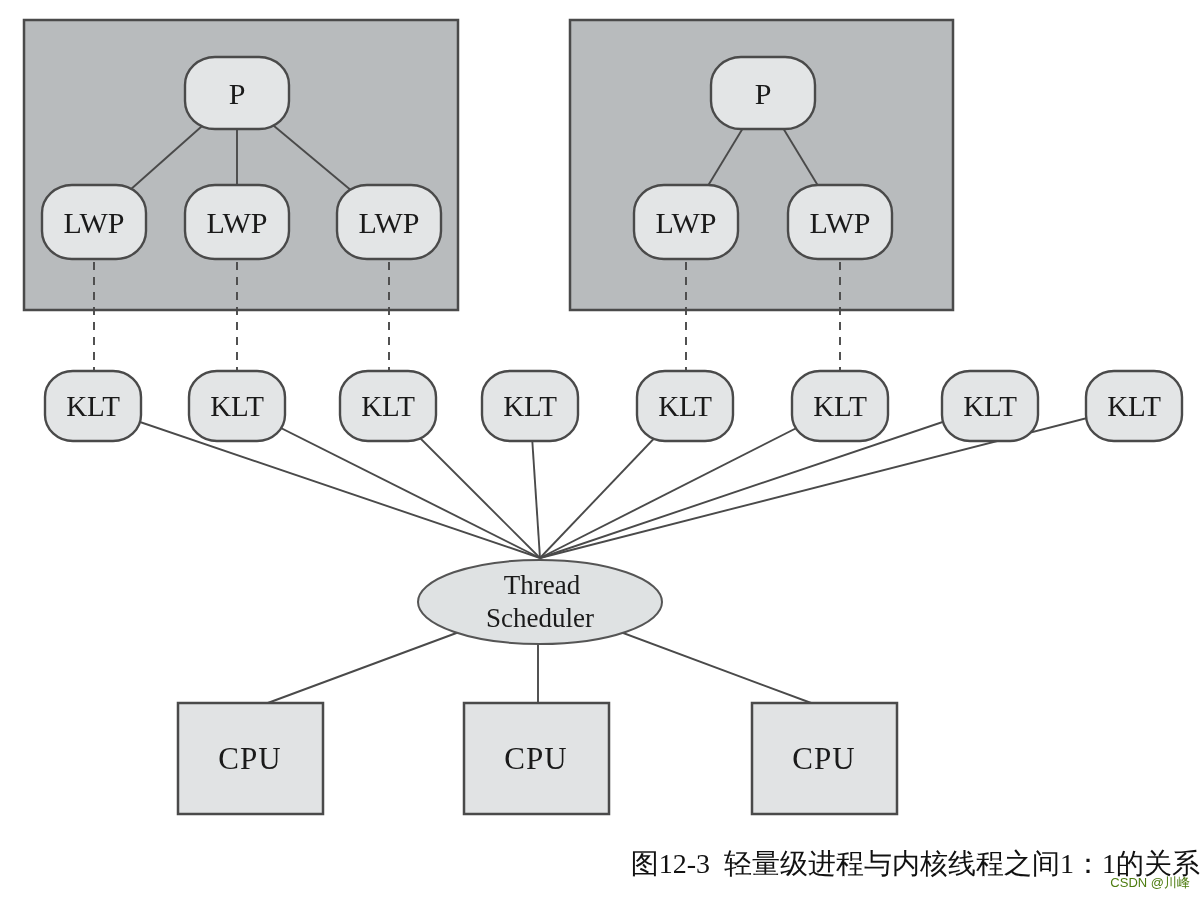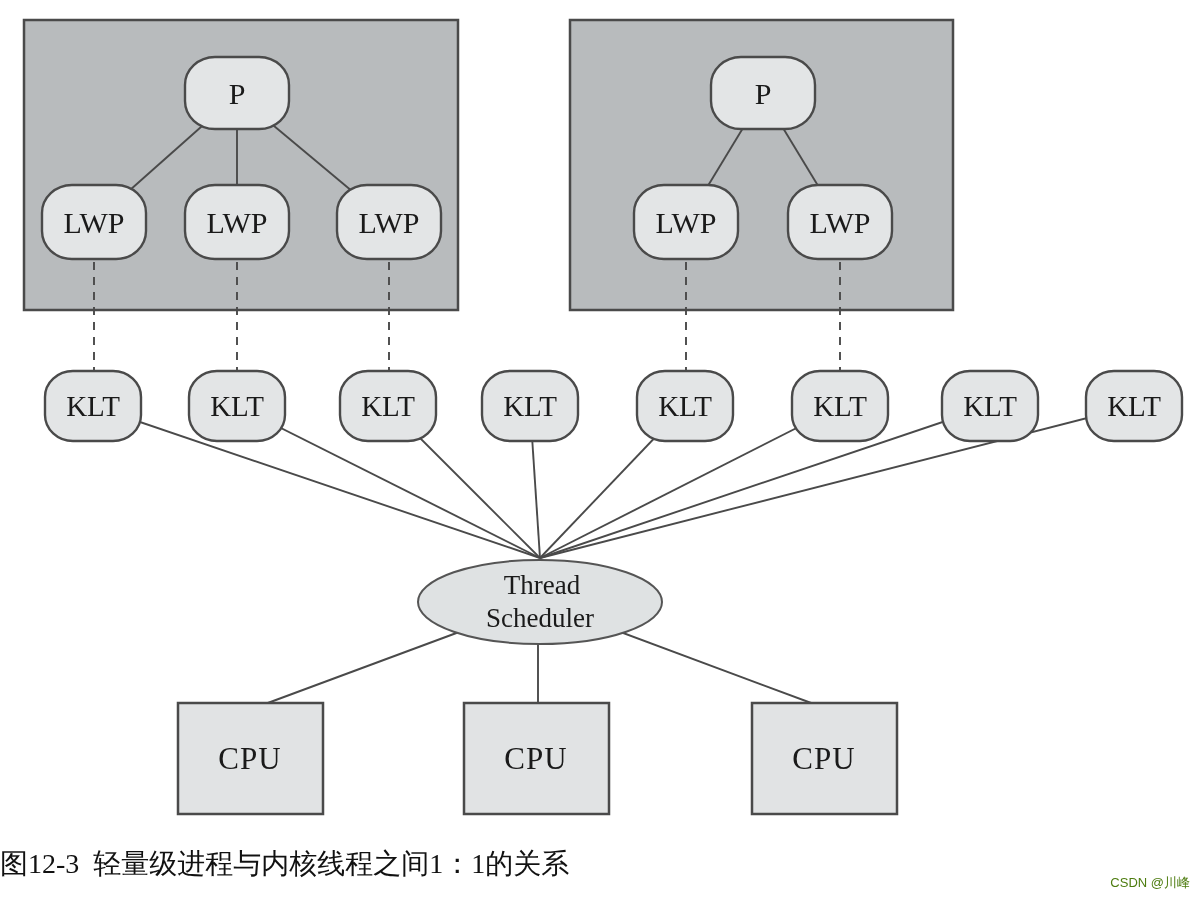--- a/index.html
+++ b/index.html
@@ -21,21 +21,21 @@
   .node-label {
     font-family:"Liberation Serif","DejaVu Serif",serif;
     fill:#1a1a1a; text-anchor:middle; font-size:30px;
   }
   .klt-label   { font-size:29px; }
   .sched-label { font-size:27px; }
   .cpu-label   { font-size:31px; letter-spacing:1px; }
 
   .caption {
     position:absolute; top:845px; left:0; width:1200px; height:38px;
-    line-height:38px; text-align:left; font-size:28px; color:#111111;
+    line-height:38px; text-align:right; font-size:28px; color:#111111;
     font-family:"Liberation Serif","DejaVu Serif",serif;
     white-space:pre;
   }
   .watermark {
     position:absolute; top:874px; right:10px;
     font-size:13px; color:#4d7c0f;
     font-family:"Liberation Sans","DejaVu Sans",sans-serif;
   }
 </style>
 </head>

